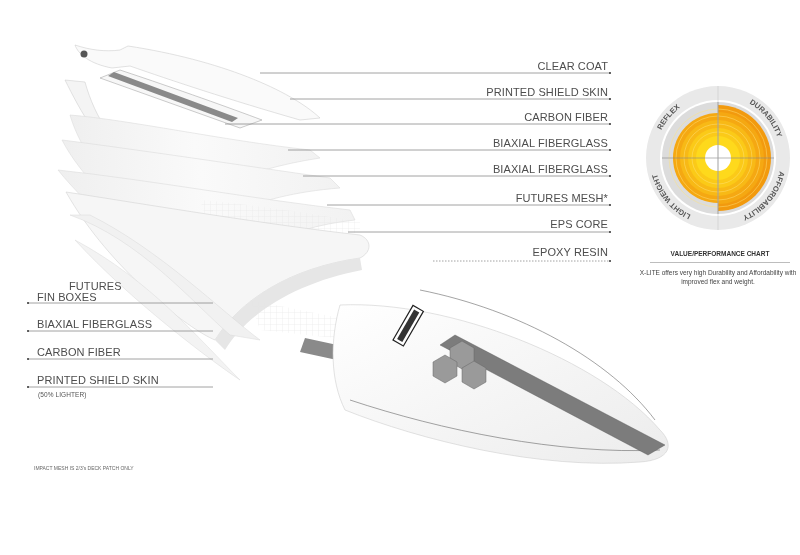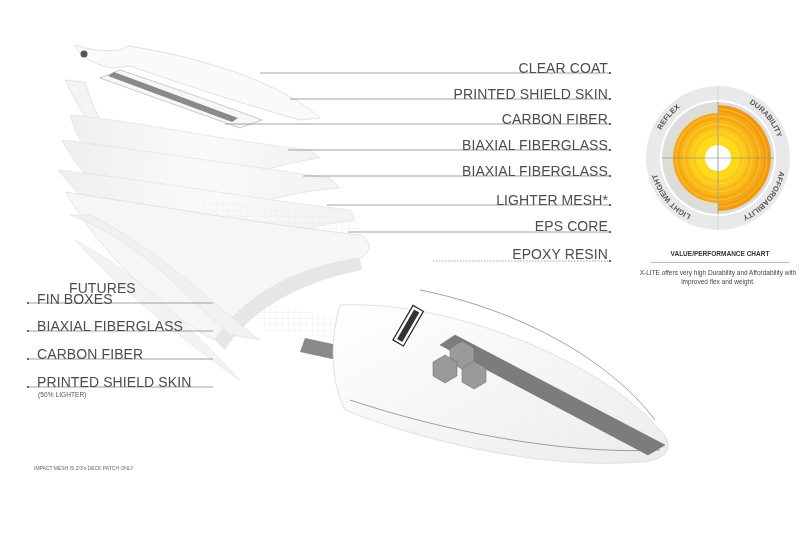--- a/index.html
+++ b/index.html
@@ -1,19 +1,19 @@
 <!DOCTYPE html>
 <html><head>
   <meta charset="utf-8">
   <style>
     html, body { margin: 0; padding: 0; background: #ffffff; }
     body { width: 800px; height: 555px; position: relative; overflow: hidden; font-family: "Liberation Sans", sans-serif; color: #4a4a4a; }
     .stage { position: absolute; left: 0; top: 0; width: 800px; height: 555px; }
     svg.art { position: absolute; left: 0; top: 0; }
-    .lbl { position: absolute; font-size: 14px; letter-spacing: 0.1px; color: #4d4d4d; white-space: nowrap; }
+    .lbl { position: absolute; font-size: 11px; letter-spacing: 0.1px; color: #4d4d4d; white-space: nowrap; }
     .lbl.right { text-align: right; }
     .lbl.small { font-size: 6.5px; color: #555; }
     .chart-title { position: absolute; left: 642px; top: 250px; width: 156px; text-align: center; font-size: 6.5px; font-weight: bold; color: #333; }
     .chart-rule { position: absolute; left: 650px; top: 262px; width: 140px; height: 1px; background: #bdbdbd; }
     .chart-desc { position: absolute; left: 636px; top: 268px; width: 164px; text-align: center; font-size: 6.5px; line-height: 9px; color: #444; }
     .footnote { position: absolute; left: 34px; top: 465px; font-size: 5px; color: #666; }
   </style>
 </head>
 <body>
 
@@ -151,21 +151,21 @@
         <textPath href="#arcTop" startOffset="78%" text-anchor="middle">LIGHT WEIGHT</textPath>
       </text>
     </g>
   </svg>
 
   <div class="lbl right" style="right:192px; top:60px;">CLEAR COAT</div>
   <div class="lbl right" style="right:192px; top:86px;">PRINTED SHIELD SKIN</div>
   <div class="lbl right" style="right:192px; top:111px;">CARBON FIBER</div>
   <div class="lbl right" style="right:192px; top:137px;">BIAXIAL FIBERGLASS</div>
   <div class="lbl right" style="right:192px; top:163px;">BIAXIAL FIBERGLASS</div>
-  <div class="lbl right" style="right:192px; top:192px;">LIGHTER MESH*</div>
+  <div class="lbl right" style="right:192px; top:192px;">FUTURES MESH*</div>
   <div class="lbl right" style="right:192px; top:218px;margin-left:20px;">EPS CORE</div>
   <div class="lbl right" style="right:192px; top:246px;">EPOXY RESIN</div>
 
   <div class="lbl" style="left:37px; top:280px;padding-left:32px;">FUTURES</div>
   <div class="lbl" style="left:37px; top:291px;text-align:right;">FIN BOXES</div>
   <div class="lbl" style="left:37px; top:318px;">BIAXIAL FIBERGLASS</div>
   <div class="lbl" style="left:37px; top:346px;">CARBON FIBER</div>
   <div class="lbl" style="left:37px; top:374px;">PRINTED SHIELD SKIN</div>
   <div class="lbl small" style="left:38px; top:391px;">(50% LIGHTER)</div>
 

